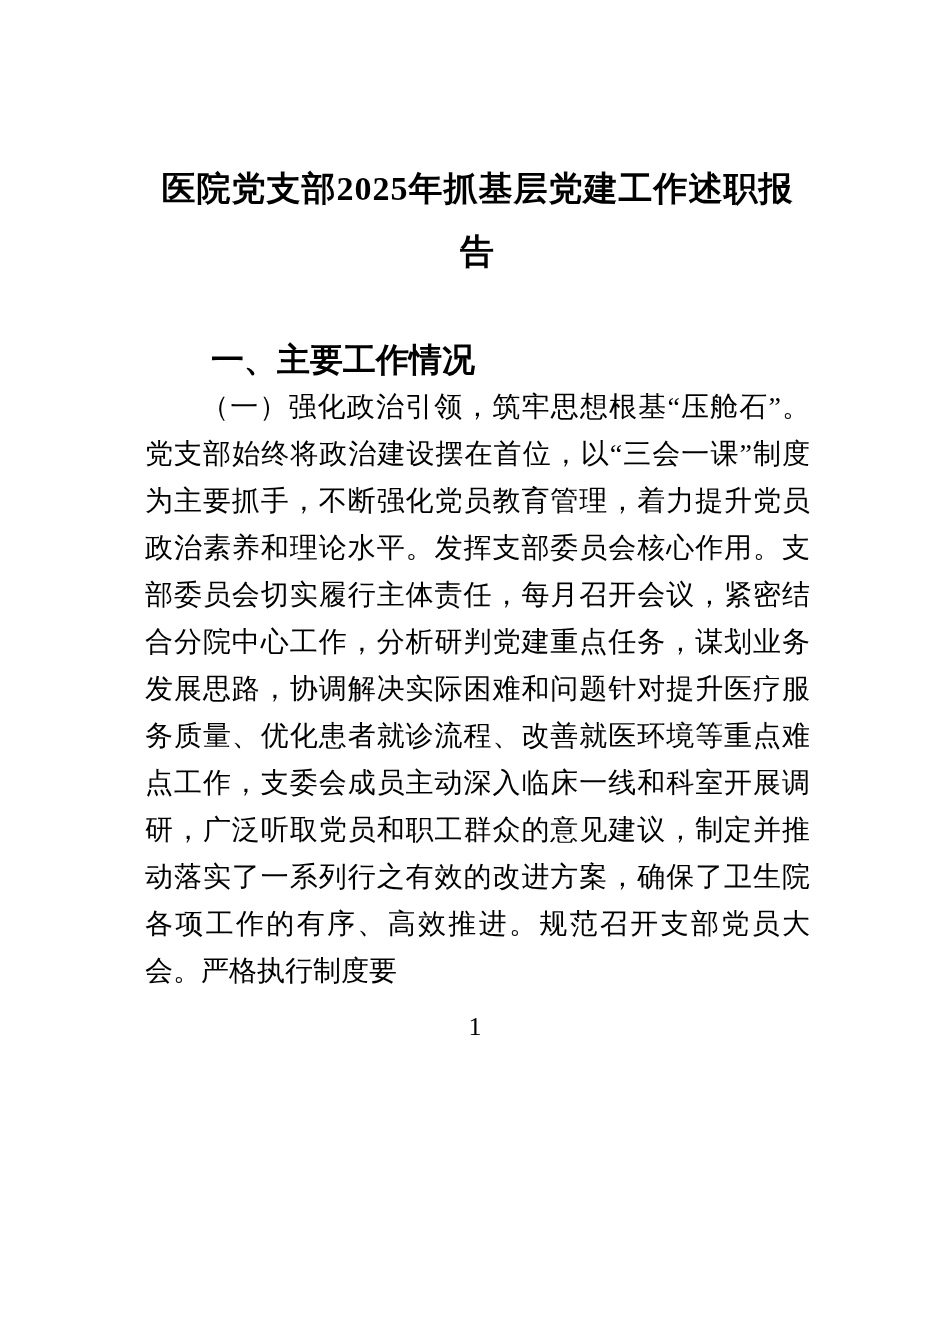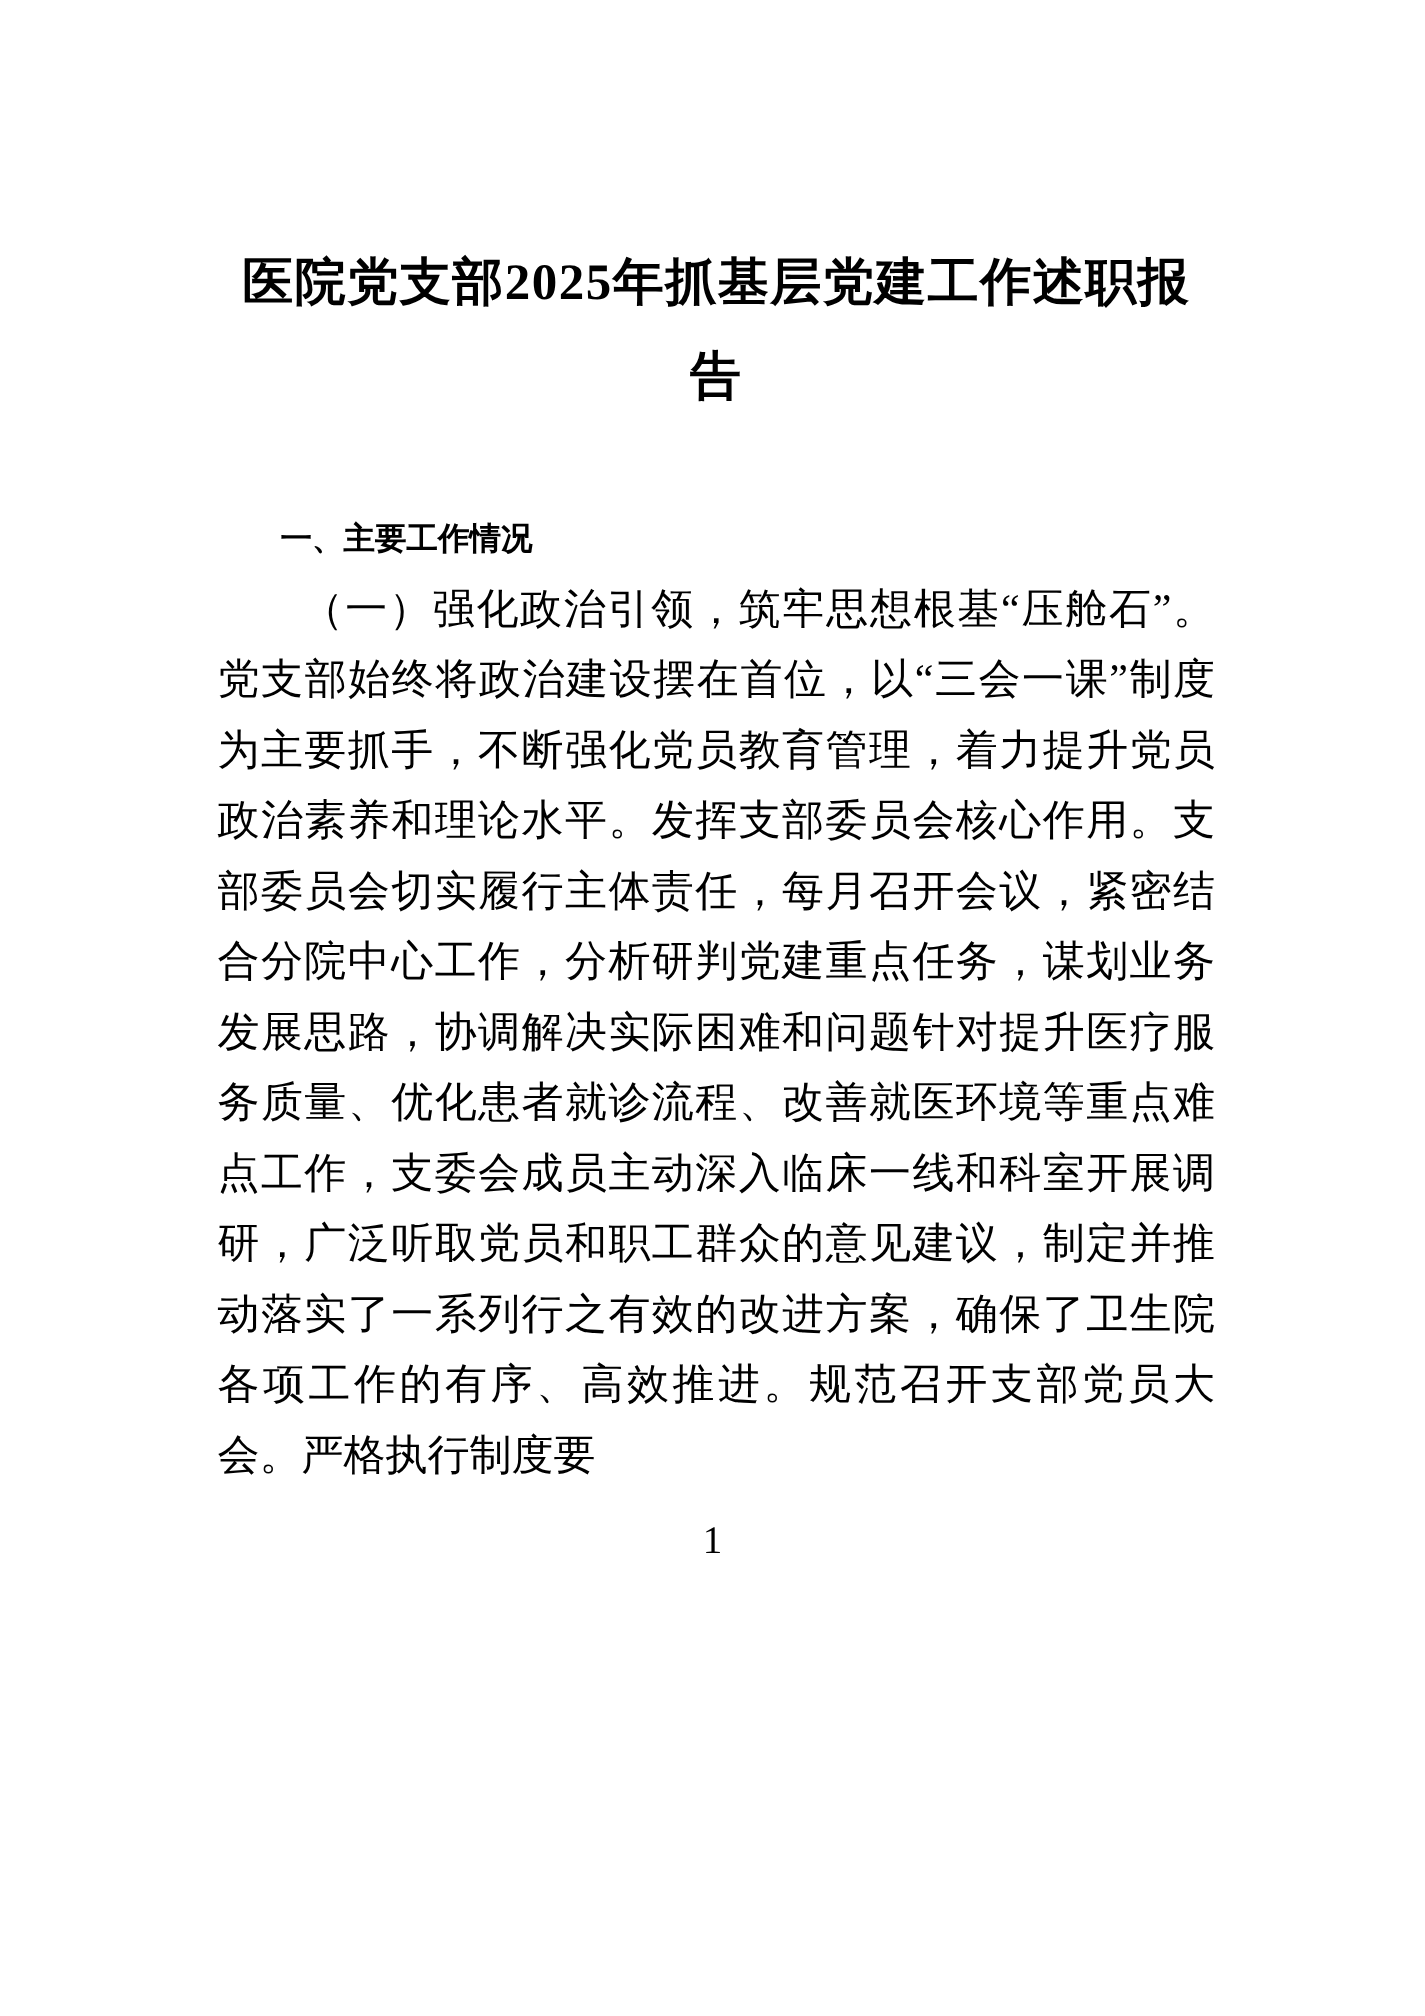--- a/index.html
+++ b/index.html
@@ -35,21 +35,21 @@
     margin: 0;
     font-size: 28px;
     line-height: 47px;
     text-align: justify;
     text-indent: 2em;
     word-break: break-all;
     font-family: "Liberation Serif", "DejaVu Serif", serif;
   }
   .section-heading {
     margin: 0;
-    font-size: 21px;
+    font-size: 33px;
     line-height: 47px;
     font-weight: bold;
     text-indent: 2em;
     font-family: "Liberation Sans", "DejaVu Sans", sans-serif;
   }
   .page-number {
     position: absolute;
     bottom: 118px;
     left: 0;
     width: 100%;

